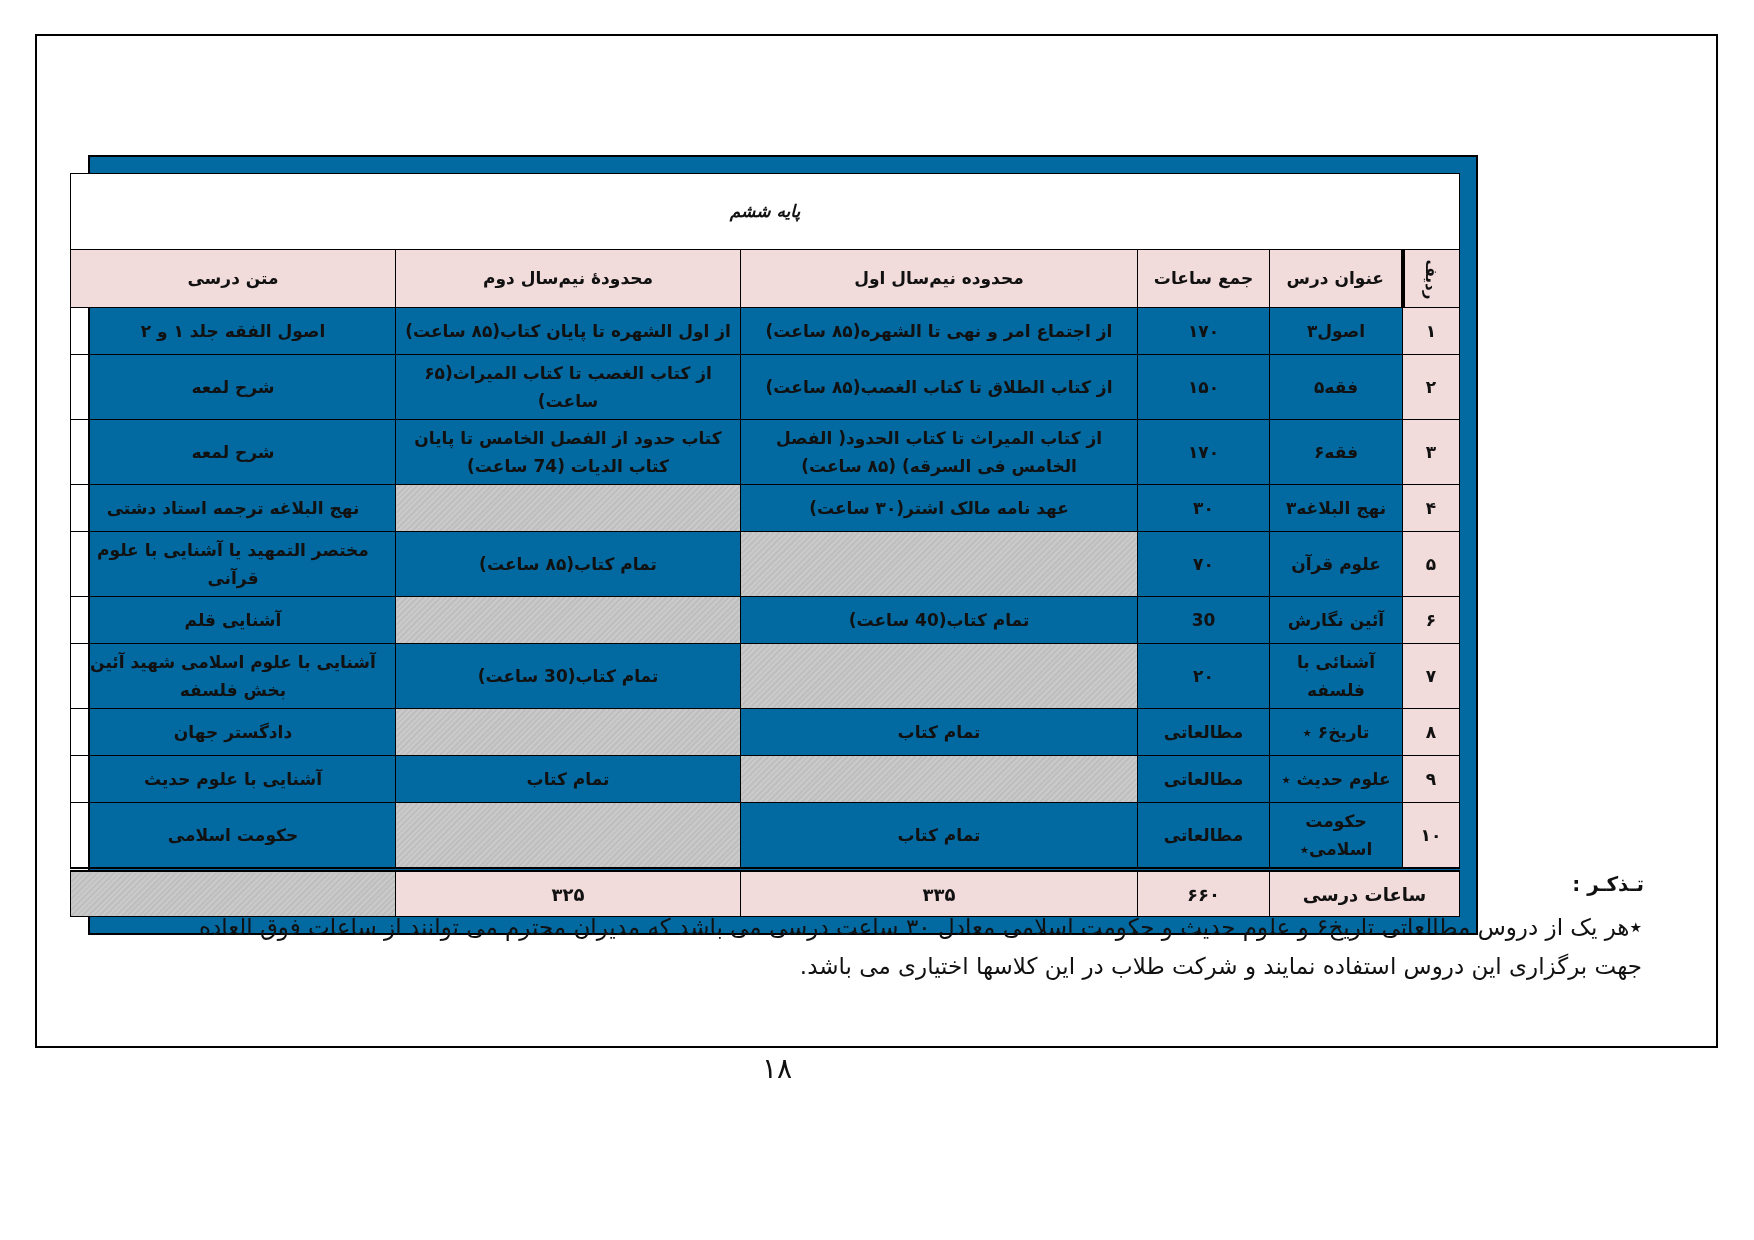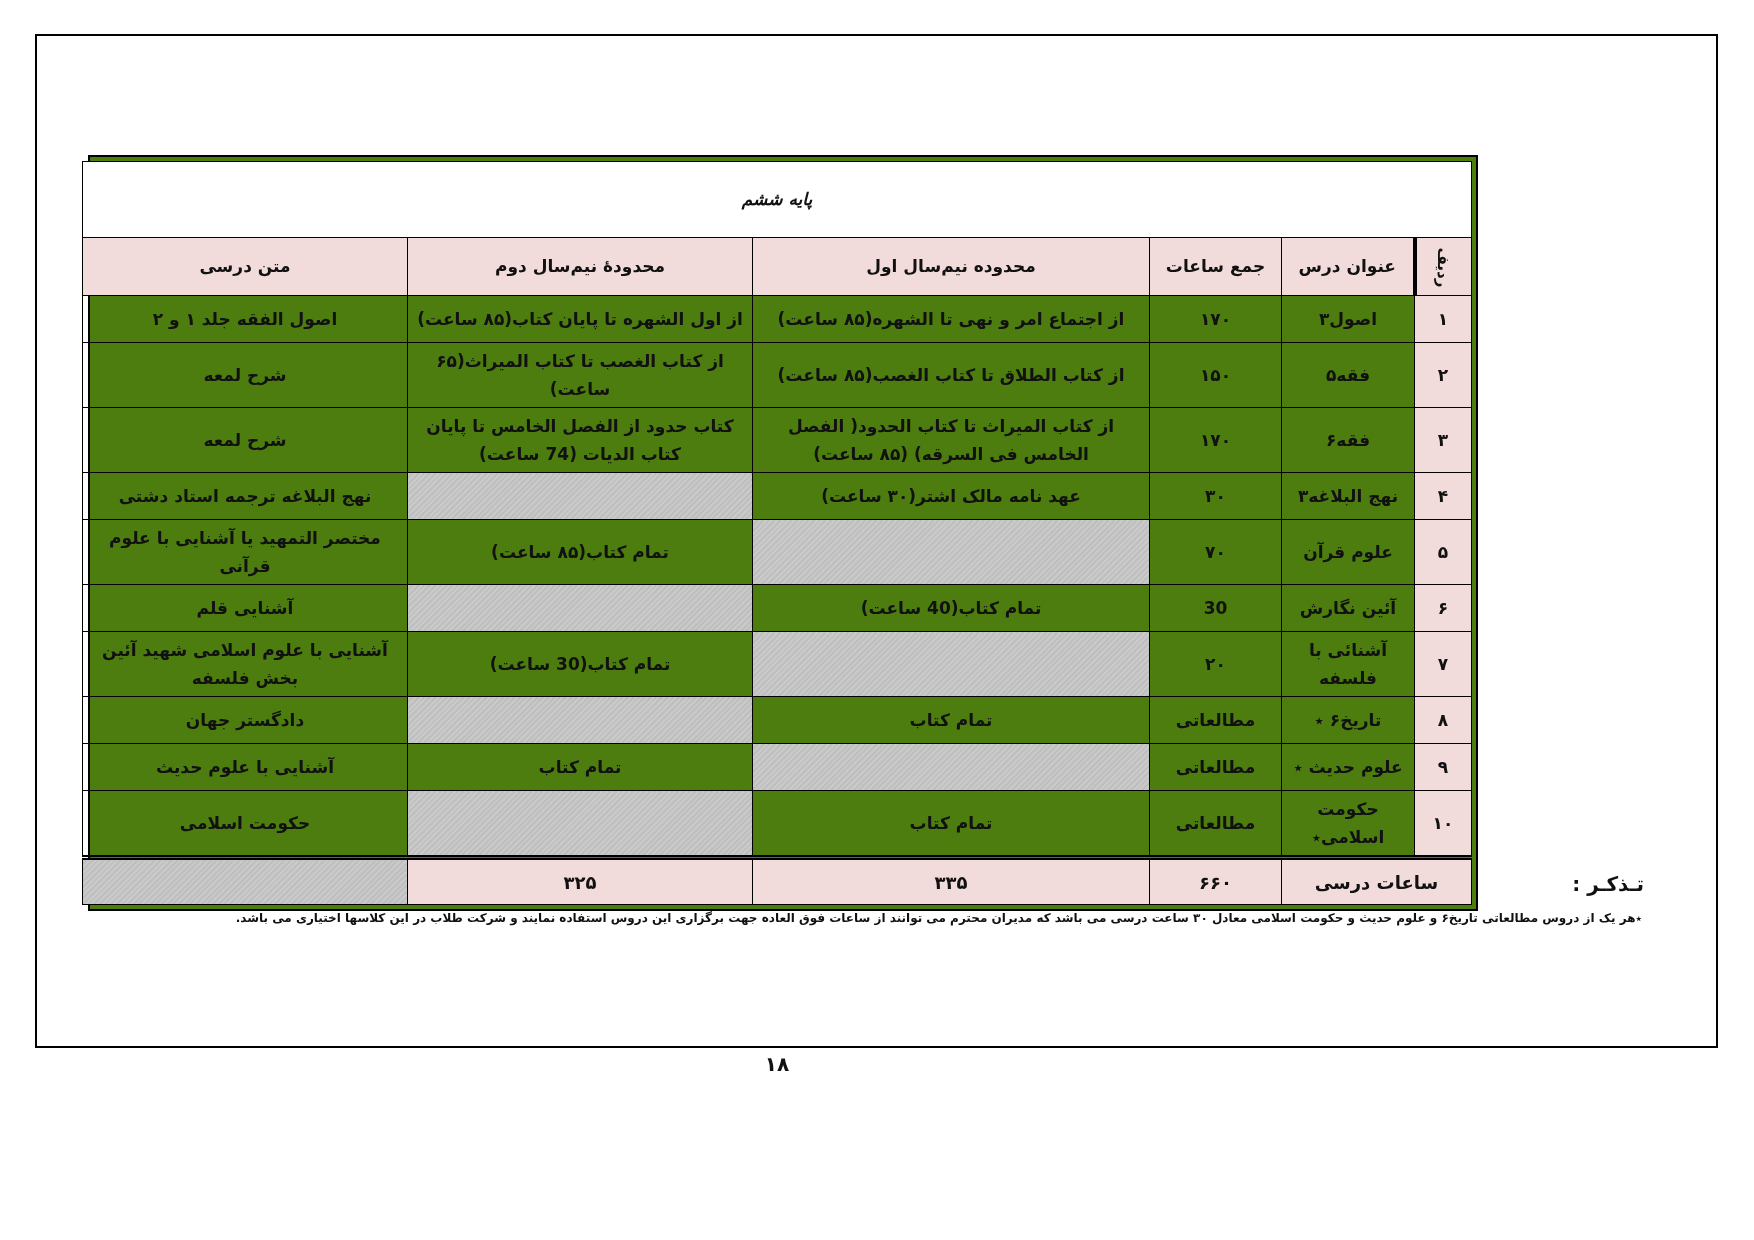--- a/index.html
+++ b/index.html
@@ -16,22 +16,22 @@
     left: 35px; top: 34px;
     width: 1683px; height: 1014px;
     border: 2px solid #000;
     background: #fff;
   }
   .table-wrap {
     position: absolute;
     left: 88px; top: 155px;
     width: 1390px;
     border: 2px solid #000;
-    padding: 4px;
-    background: #4d7c0f;
+    padding: 16px;
+    background: #0369a1;
   }
   table.grade-table {
     border-collapse: collapse;
     width: 100%;
     table-layout: fixed;
   }
   .grade-table td, .grade-table th {
     border: 1.5px solid #000;
     padding: 4px 8px;
     text-align: center;
@@ -95,31 +95,31 @@
   .note-heading {
     position: absolute;
     right: 110px; top: 872px;
     font-size: 20px;
     font-weight: bold;
   }
   .note-text {
     position: absolute;
     right: 112px; top: 908px;
     width: 1480px;
-    font-size: 12px;
-    font-weight: bold;
+    font-size: 23px;
+    font-weight: normal;
     line-height: 1.7;
   }
   .page-number {
     position: absolute;
     left: 742px; top: 1052px;
     width: 70px;
     text-align: center;
-    font-size: 20px;
-    font-weight: bold;
+    font-size: 28px;
+    font-weight: normal;
   }
 </style>
 </head>
 <body>
 
 <div class="page-frame"></div>
 
 <div class="table-wrap">
   <table class="grade-table">
     <colgroup>

